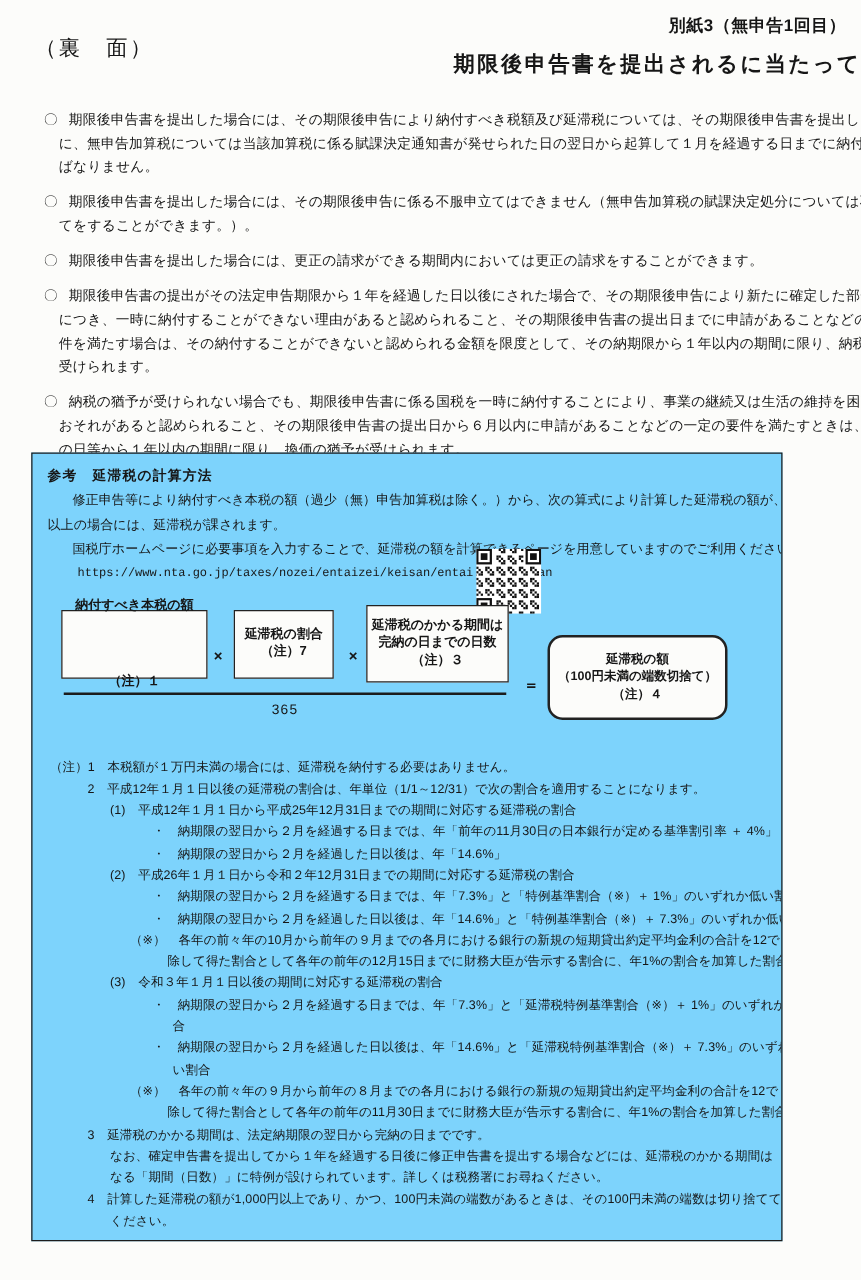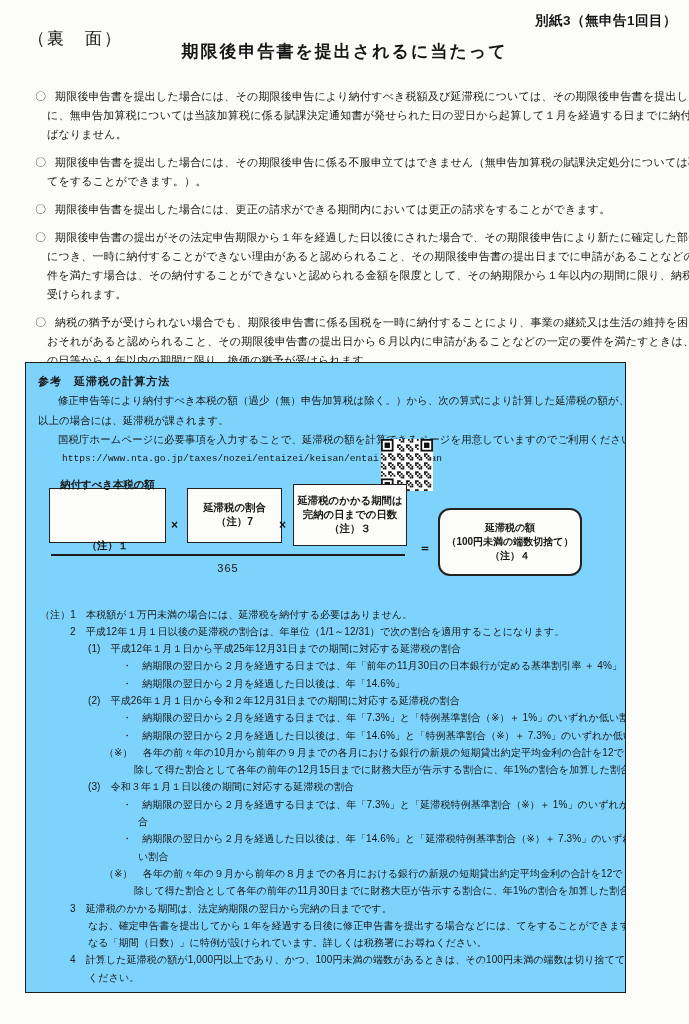--- a/index.html
+++ b/index.html
@@ -10,21 +10,21 @@
   }
   .corner-label{
     position:absolute;top:12px;right:12px;
     font-size:13.5px;font-weight:bold;letter-spacing:.5px;white-space:nowrap;
   }
   .side-label{
     position:absolute;top:27px;left:28px;
     font-size:17px;letter-spacing:2px;white-space:nowrap;
   }
   .doc-title{
-    position:absolute;top:40px;left:0;width:689px;text-align:center;
+    position:absolute;top:40px;left:0;width:689px;text-align:right;
     font-size:17px;font-weight:bold;letter-spacing:2px;white-space:nowrap;
   }
   
   .bullets{position:absolute;top:87px;left:35px;width:654px;overflow:hidden;}
   .bullet{margin-bottom:9px;}
   .bline{white-space:nowrap;font-size:11px;line-height:19px;letter-spacing:.2px;}
   .bline .marker{display:inline-block;width:20px;font-size:11px;}
   .bline.cont{padding-left:12px;}
   
   .ref-box{
@@ -42,21 +42,21 @@
   .qr{position:absolute;top:76px;left:355px;width:52px;height:52px;}
   
   .formula{position:relative;height:122px;margin-top:14px;}
   .fbox{
     position:absolute;border:1.5px solid #222;box-sizing:border-box;
     display:flex;flex-direction:column;align-items:center;justify-content:center;
     font-size:10.4px;font-weight:bold;line-height:14px;text-align:center;
     background:#fcfcfa;white-space:nowrap;
   }
   .fb1{left:11px;top:6px;width:117px;height:55px;gap:47px;}
-  .fb2{left:149px;top:6px;width:95px;height:55px;}
+  .fb2{left:149px;top:6px;width:80px;height:55px;}
   .fb3{left:255px;top:2px;width:114px;height:62px;}
   .fres{left:400px;top:26px;width:144px;height:68px;border-width:2px;font-size:10px;border-radius:12px;}
   .ftimes{position:absolute;top:36px;font-size:12px;font-weight:bold;}
   .ft1{left:133px;} .ft2{left:241px;}
   .fbar{position:absolute;left:13px;top:72px;width:354px;height:2px;background:#1c1c1c;}
   .fden{position:absolute;left:13px;top:80px;width:354px;text-align:center;font-size:11px;letter-spacing:1px;}
   .feq{position:absolute;left:381px;top:58px;font-size:12px;font-weight:bold;}
   
   .notes{margin-top:2px;}
   .nline{font-size:10px;line-height:17.3px;white-space:nowrap;letter-spacing:.1px;}
@@ -361,18 +361,18 @@
       <div class="nline nm3">（※）　各年の前々年の10月から前年の９月までの各月における銀行の新規の短期貸出約定平均金利の合計を12で</div>
       <div class="nline nm3b">除して得た割合として各年の前年の12月15日までに財務大臣が告示する割合に、年1%の割合を加算した割合</div>
       <div class="nline nm2">(3)　令和３年１月１日以後の期間に対応する延滞税の割合</div>
       <div class="nline nm4">・　納期限の翌日から２月を経過する日までは、年「7.3%」と「延滞税特例基準割合（※）＋ 1%」のいずれか低い割</div>
       <div class="nline nm4b">合</div>
       <div class="nline nm4">・　納期限の翌日から２月を経過した日以後は、年「14.6%」と「延滞税特例基準割合（※）＋ 7.3%」のいずれか低</div>
       <div class="nline nm4b">い割合</div>
       <div class="nline nm3">（※）　各年の前々年の９月から前年の８月までの各月における銀行の新規の短期貸出約定平均金利の合計を12で</div>
       <div class="nline nm3b">除して得た割合として各年の前年の11月30日までに財務大臣が告示する割合に、年1%の割合を加算した割合</div>
       <div class="nline nm1">3　延滞税のかかる期間は、法定納期限の翌日から完納の日までです。</div>
-      <div class="nline nm2">なお、確定申告書を提出してから１年を経過する日後に修正申告書を提出する場合などには、てをすることができます</div>
+      <div class="nline nm2">なお、確定申告書を提出してから１年を経過する日後に修正申告書を提出する場合などには、延滞税のかかる期間は</div>
       <div class="nline nm2">なる「期間（日数）」に特例が設けられています。詳しくは税務署にお尋ねください。</div>
       <div class="nline nm1">4　計算した延滞税の額が1,000円以上であり、かつ、100円未満の端数があるときは、その100円未満の端数は切り捨てて</div>
       <div class="nline nm2">ください。</div>
     </div>
 </div>
 
 </body></html>

